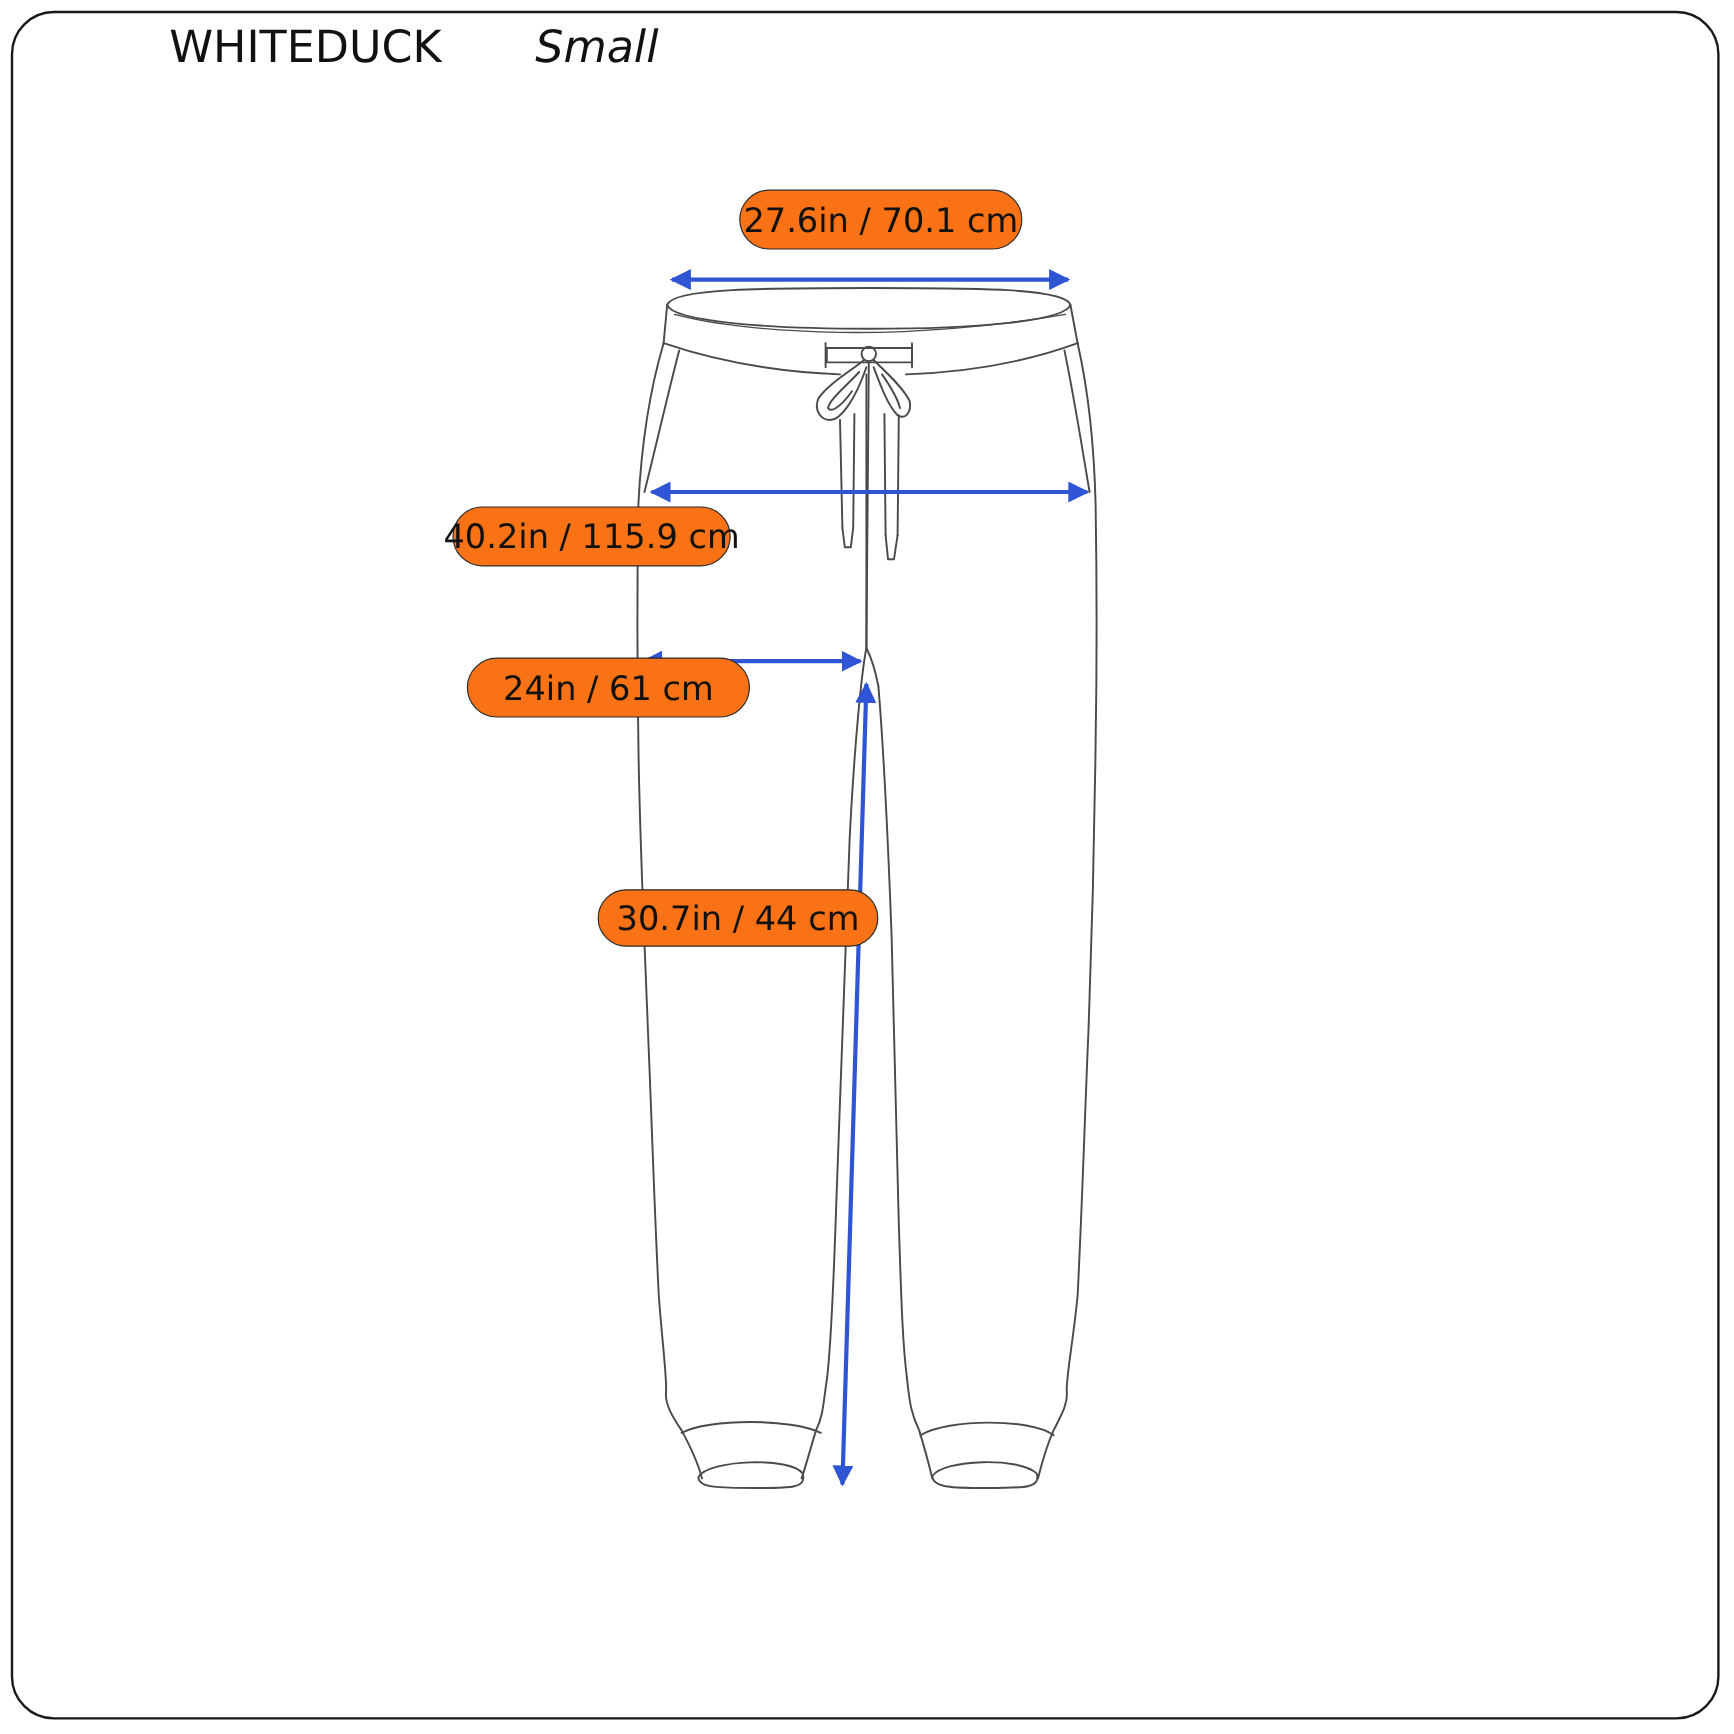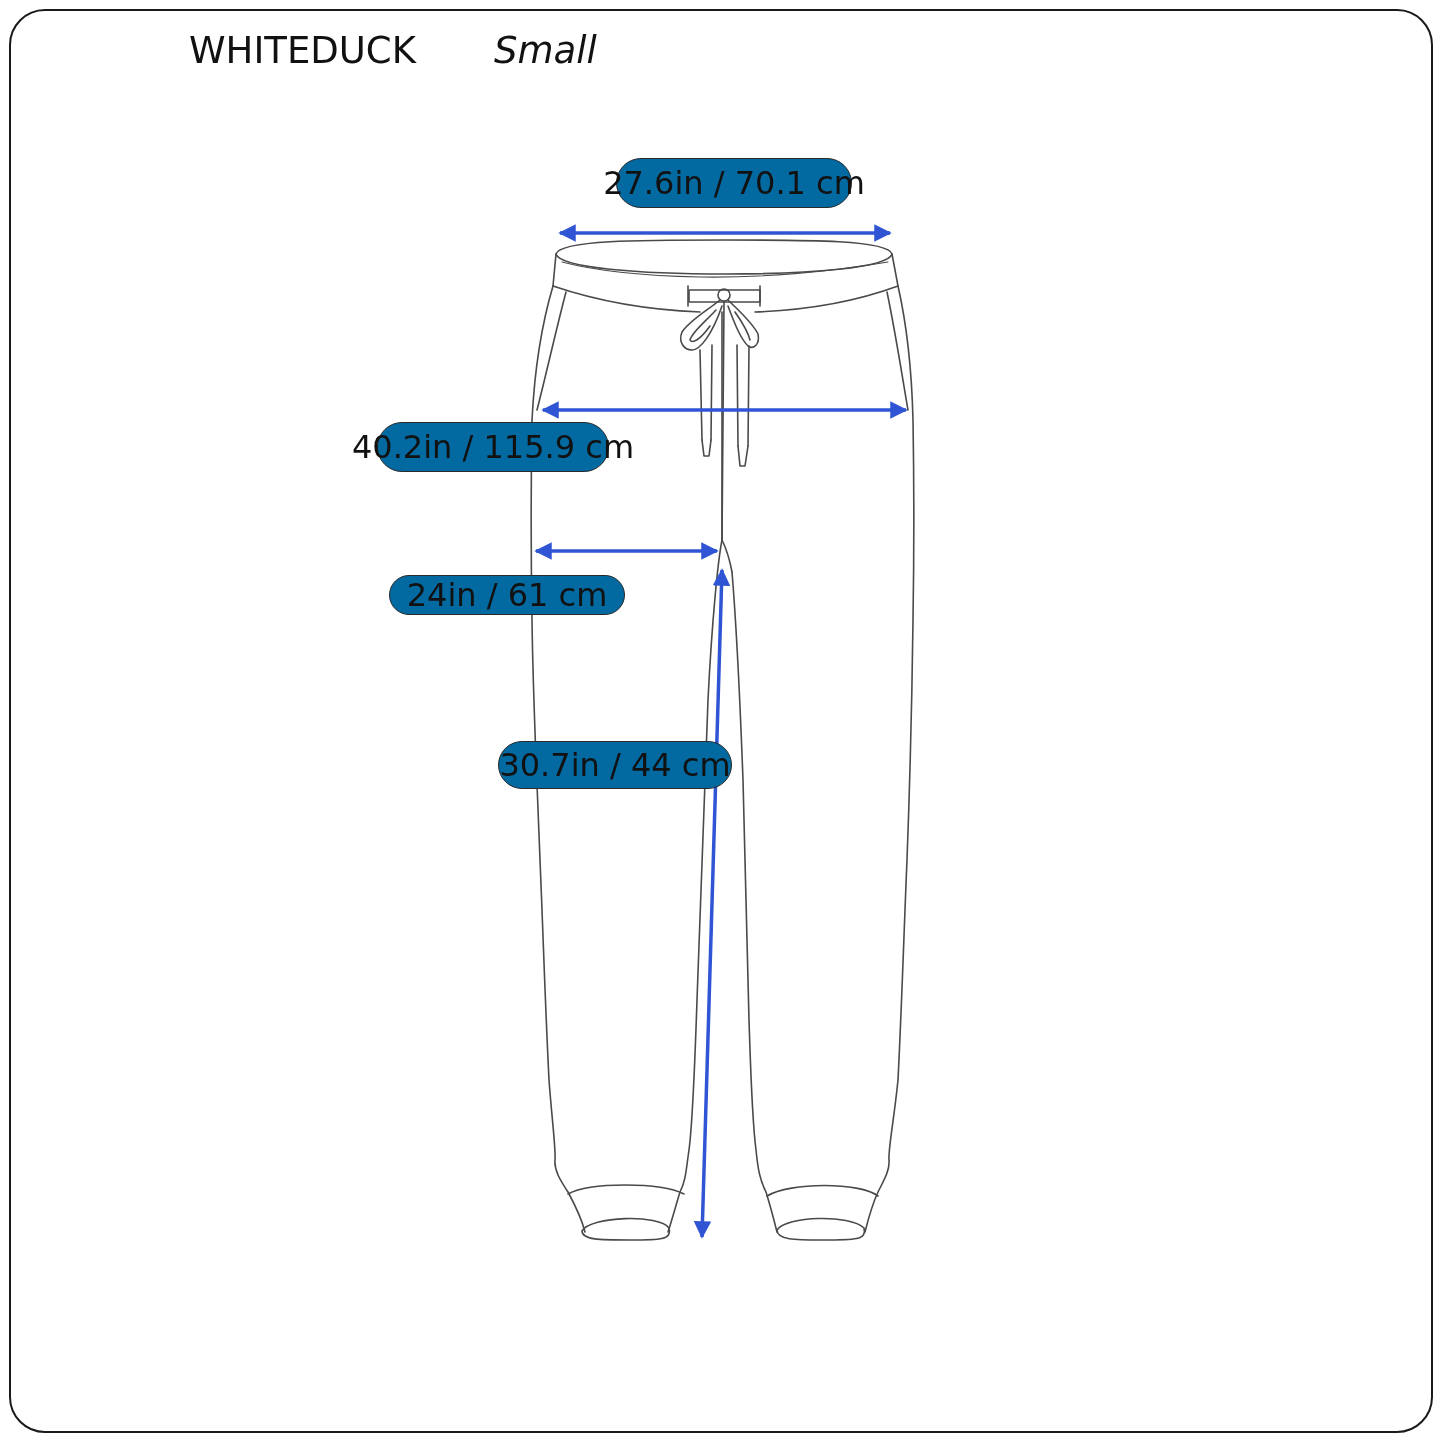--- a/index.html
+++ b/index.html
@@ -20,53 +20,52 @@
       top: 9px;
       width: 1424px;
       height: 1424px;
       border: 2px solid #1a1a1a;
       border-radius: 36px;
       box-sizing: border-box;
       background: #ffffff;
     }
     .header-text {
       position: absolute;
-      top: 29px;
+      top: 18px;
       font-size: 37px;
       color: #111111;
       letter-spacing: 0px;
       line-height: 44px;
       white-space: nowrap;
-      margin-left: 48px;
     }
     #brand { left: 141px; }
     #size { left: 446px; font-style: italic; }
     svg.drawing {
       position: absolute;
       left: 0;
       top: 0;
       width: 1445px;
       height: 1445px;
     }
     .pill {
       position: absolute;
       border: 1.5px solid #2a2a2a;
       border-radius: 26px;
-      background: #0369a1;
+      background: #f97316;
       box-sizing: border-box;
       display: flex;
       align-items: center;
       justify-content: center;
-      font-size: 32px;
+      font-size: 28px;
       color: #111111;
       white-space: nowrap;
     }
     #pill-waist { left: 616px; top: 158px; width: 236px; height: 50px; }
     #pill-hip { left: 377px; top: 422px; width: 232px; height: 50px; }
-    #pill-thigh { left: 389px; top: 575px; width: 236px; height: 40px; text-align: right; }
+    #pill-thigh { left: 389px; top: 548px; width: 236px; height: 50px; text-align: right; }
     #pill-inseam { left: 498px; top: 741px; width: 234px; height: 48px; }
   </style>
 </head>
 <body>
 
 <div class="frame"></div>
 
 <div class="header-text" id="brand">WHITEDUCK</div>
 <div class="header-text" id="size">Small</div>
 

